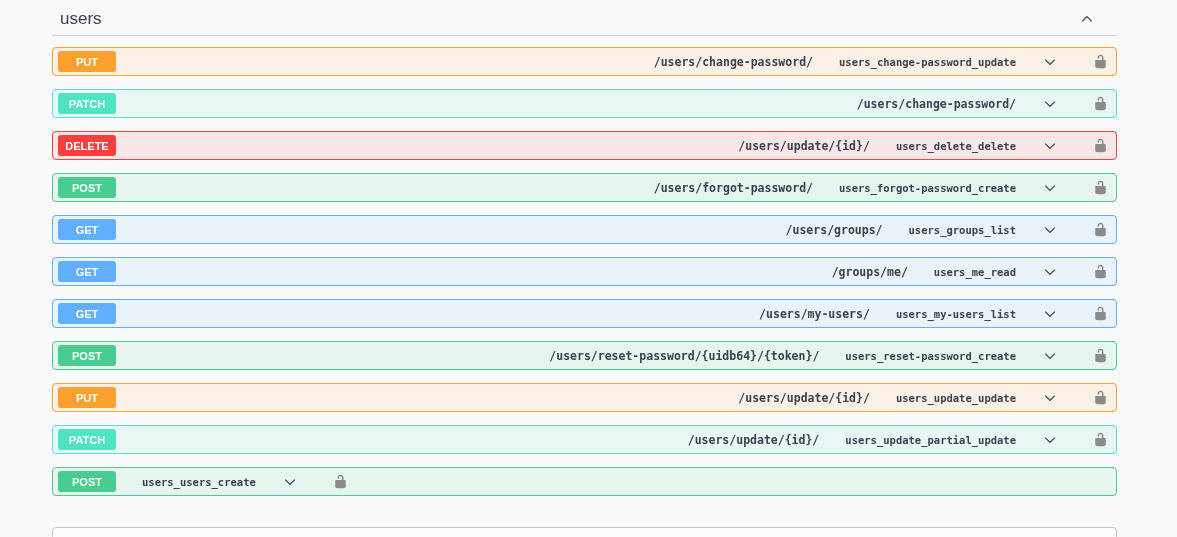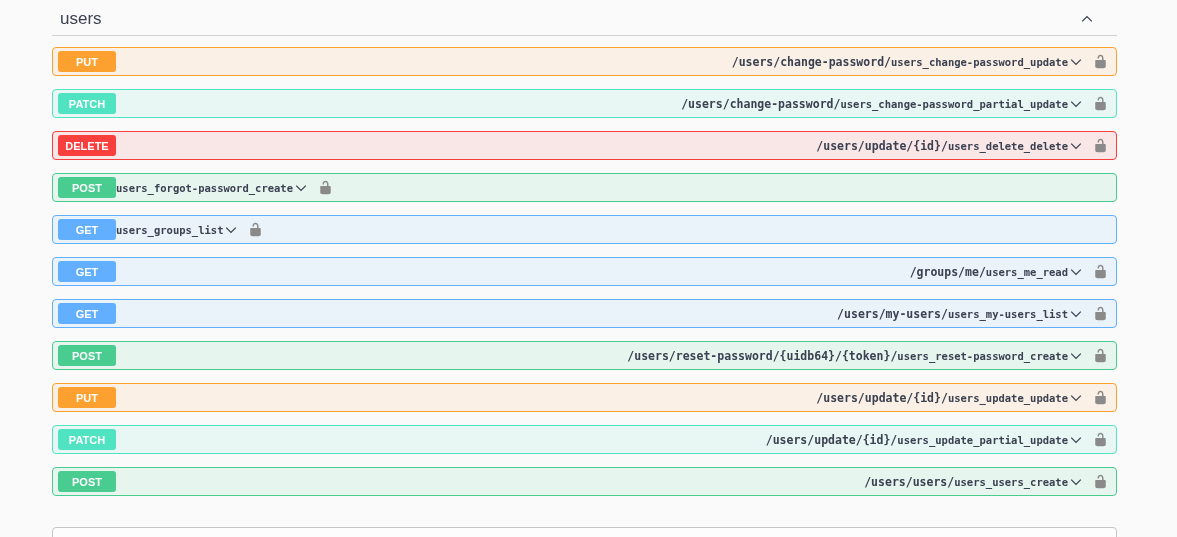--- a/index.html
+++ b/index.html
@@ -22,20 +22,21 @@
   .collapse-btn { background: none; border: none; padding: 0; cursor: pointer; display: flex; }
 
   .operations { padding-top: 11px; }
 
   .opblock {
     display: flex; align-items: center;
     height: 29px; margin-bottom: 13px;
     border: 1px solid; border-radius: 4px;
     padding: 0 8px 0 5px;
     cursor: pointer;
+    gap: 26px;
   }
   .method-badge {
     min-width: 58px; height: 21px;
     display: inline-flex; align-items: center; justify-content: center;
     border-radius: 3px; padding: 0 4px;
     color: #fff; font-size: 11px; font-weight: 700;
     font-family: "Liberation Sans", sans-serif;
     flex-shrink: 0;
   }
   .path {
@@ -88,21 +89,20 @@
     </button>
     <button class="auth-btn">
       <svg width="15" height="15" viewBox="0 0 20 20">
         <path fill="#8a8a8a" d="M15.8 8H14V5.6C14 2.703 12.665 1 10 1 7.334 1 6 2.703 6 5.6V6h2v-.801C8 3.754 8.797 3 10 3c1.203 0 2 .754 2 2.199V8H4c-.553 0-1 .646-1 1.199V17c0 .549.428 1.139.951 1.307l1.197.387C5.672 18.861 6.55 19 7.1 19h5.8c.549 0 1.428-.139 1.951-.307l1.196-.387c.524-.167.953-.757.953-1.306V9.199C17 8.646 16.352 8 15.8 8z"></path>
       </svg>
     </button>
   </div>
       <div class="opblock" style="border-color: rgb(80, 227, 194); background: rgba(80, 227, 194, 0.1);">
     <span class="method-badge" style="background: rgb(80, 227, 194);">PATCH</span>
     <span class="path">/users/change-password/</span>
-    <span class="opid">users_change-password_partial_update</span>
     <button class="expand-btn">
       <svg width="16" height="16" viewBox="0 0 20 20">
         <polyline points="4,7 10,13 16,7" fill="none" stroke="#3b4151" stroke-width="1.6"></polyline>
       </svg>
     </button>
     <button class="auth-btn">
       <svg width="15" height="15" viewBox="0 0 20 20">
         <path fill="#8a8a8a" d="M15.8 8H14V5.6C14 2.703 12.665 1 10 1 7.334 1 6 2.703 6 5.6V6h2v-.801C8 3.754 8.797 3 10 3c1.203 0 2 .754 2 2.199V8H4c-.553 0-1 .646-1 1.199V17c0 .549.428 1.139.951 1.307l1.197.387C5.672 18.861 6.55 19 7.1 19h5.8c.549 0 1.428-.139 1.951-.307l1.196-.387c.524-.167.953-.757.953-1.306V9.199C17 8.646 16.352 8 15.8 8z"></path>
       </svg>
     </button>
@@ -117,34 +117,36 @@
       </svg>
     </button>
     <button class="auth-btn">
       <svg width="15" height="15" viewBox="0 0 20 20">
         <path fill="#8a8a8a" d="M15.8 8H14V5.6C14 2.703 12.665 1 10 1 7.334 1 6 2.703 6 5.6V6h2v-.801C8 3.754 8.797 3 10 3c1.203 0 2 .754 2 2.199V8H4c-.553 0-1 .646-1 1.199V17c0 .549.428 1.139.951 1.307l1.197.387C5.672 18.861 6.55 19 7.1 19h5.8c.549 0 1.428-.139 1.951-.307l1.196-.387c.524-.167.953-.757.953-1.306V9.199C17 8.646 16.352 8 15.8 8z"></path>
       </svg>
     </button>
   </div>
       <div class="opblock" style="border-color: rgb(73, 204, 144); background: rgba(73, 204, 144, 0.1);">
     <span class="method-badge" style="background: rgb(73, 204, 144);">POST</span>
+    <span class="path">/users/forgot-password/</span>
     <span class="opid">users_forgot-password_create</span>
     <button class="expand-btn">
       <svg width="16" height="16" viewBox="0 0 20 20">
         <polyline points="4,7 10,13 16,7" fill="none" stroke="#3b4151" stroke-width="1.6"></polyline>
       </svg>
     </button>
     <button class="auth-btn">
       <svg width="15" height="15" viewBox="0 0 20 20">
         <path fill="#8a8a8a" d="M15.8 8H14V5.6C14 2.703 12.665 1 10 1 7.334 1 6 2.703 6 5.6V6h2v-.801C8 3.754 8.797 3 10 3c1.203 0 2 .754 2 2.199V8H4c-.553 0-1 .646-1 1.199V17c0 .549.428 1.139.951 1.307l1.197.387C5.672 18.861 6.55 19 7.1 19h5.8c.549 0 1.428-.139 1.951-.307l1.196-.387c.524-.167.953-.757.953-1.306V9.199C17 8.646 16.352 8 15.8 8z"></path>
       </svg>
     </button>
   </div>
       <div class="opblock" style="border-color: rgb(97, 175, 254); background: rgba(97, 175, 254, 0.1);">
     <span class="method-badge" style="background: rgb(97, 175, 254);">GET</span>
+    <span class="path">/users/groups/</span>
     <span class="opid">users_groups_list</span>
     <button class="expand-btn">
       <svg width="16" height="16" viewBox="0 0 20 20">
         <polyline points="4,7 10,13 16,7" fill="none" stroke="#3b4151" stroke-width="1.6"></polyline>
       </svg>
     </button>
     <button class="auth-btn">
       <svg width="15" height="15" viewBox="0 0 20 20">
         <path fill="#8a8a8a" d="M15.8 8H14V5.6C14 2.703 12.665 1 10 1 7.334 1 6 2.703 6 5.6V6h2v-.801C8 3.754 8.797 3 10 3c1.203 0 2 .754 2 2.199V8H4c-.553 0-1 .646-1 1.199V17c0 .549.428 1.139.951 1.307l1.197.387C5.672 18.861 6.55 19 7.1 19h5.8c.549 0 1.428-.139 1.951-.307l1.196-.387c.524-.167.953-.757.953-1.306V9.199C17 8.646 16.352 8 15.8 8z"></path>
       </svg>
@@ -220,21 +222,20 @@
       </svg>
     </button>
     <button class="auth-btn">
       <svg width="15" height="15" viewBox="0 0 20 20">
         <path fill="#8a8a8a" d="M15.8 8H14V5.6C14 2.703 12.665 1 10 1 7.334 1 6 2.703 6 5.6V6h2v-.801C8 3.754 8.797 3 10 3c1.203 0 2 .754 2 2.199V8H4c-.553 0-1 .646-1 1.199V17c0 .549.428 1.139.951 1.307l1.197.387C5.672 18.861 6.55 19 7.1 19h5.8c.549 0 1.428-.139 1.951-.307l1.196-.387c.524-.167.953-.757.953-1.306V9.199C17 8.646 16.352 8 15.8 8z"></path>
       </svg>
     </button>
   </div>
       <div class="opblock" style="border-color: rgb(73, 204, 144); background: rgba(73, 204, 144, 0.1);">
     <span class="method-badge" style="background: rgb(73, 204, 144);">POST</span>
-    <span class="path">/users/users/</span>
     <span class="opid">users_users_create</span>
     <button class="expand-btn">
       <svg width="16" height="16" viewBox="0 0 20 20">
         <polyline points="4,7 10,13 16,7" fill="none" stroke="#3b4151" stroke-width="1.6"></polyline>
       </svg>
     </button>
     <button class="auth-btn">
       <svg width="15" height="15" viewBox="0 0 20 20">
         <path fill="#8a8a8a" d="M15.8 8H14V5.6C14 2.703 12.665 1 10 1 7.334 1 6 2.703 6 5.6V6h2v-.801C8 3.754 8.797 3 10 3c1.203 0 2 .754 2 2.199V8H4c-.553 0-1 .646-1 1.199V17c0 .549.428 1.139.951 1.307l1.197.387C5.672 18.861 6.55 19 7.1 19h5.8c.549 0 1.428-.139 1.951-.307l1.196-.387c.524-.167.953-.757.953-1.306V9.199C17 8.646 16.352 8 15.8 8z"></path>
       </svg>

